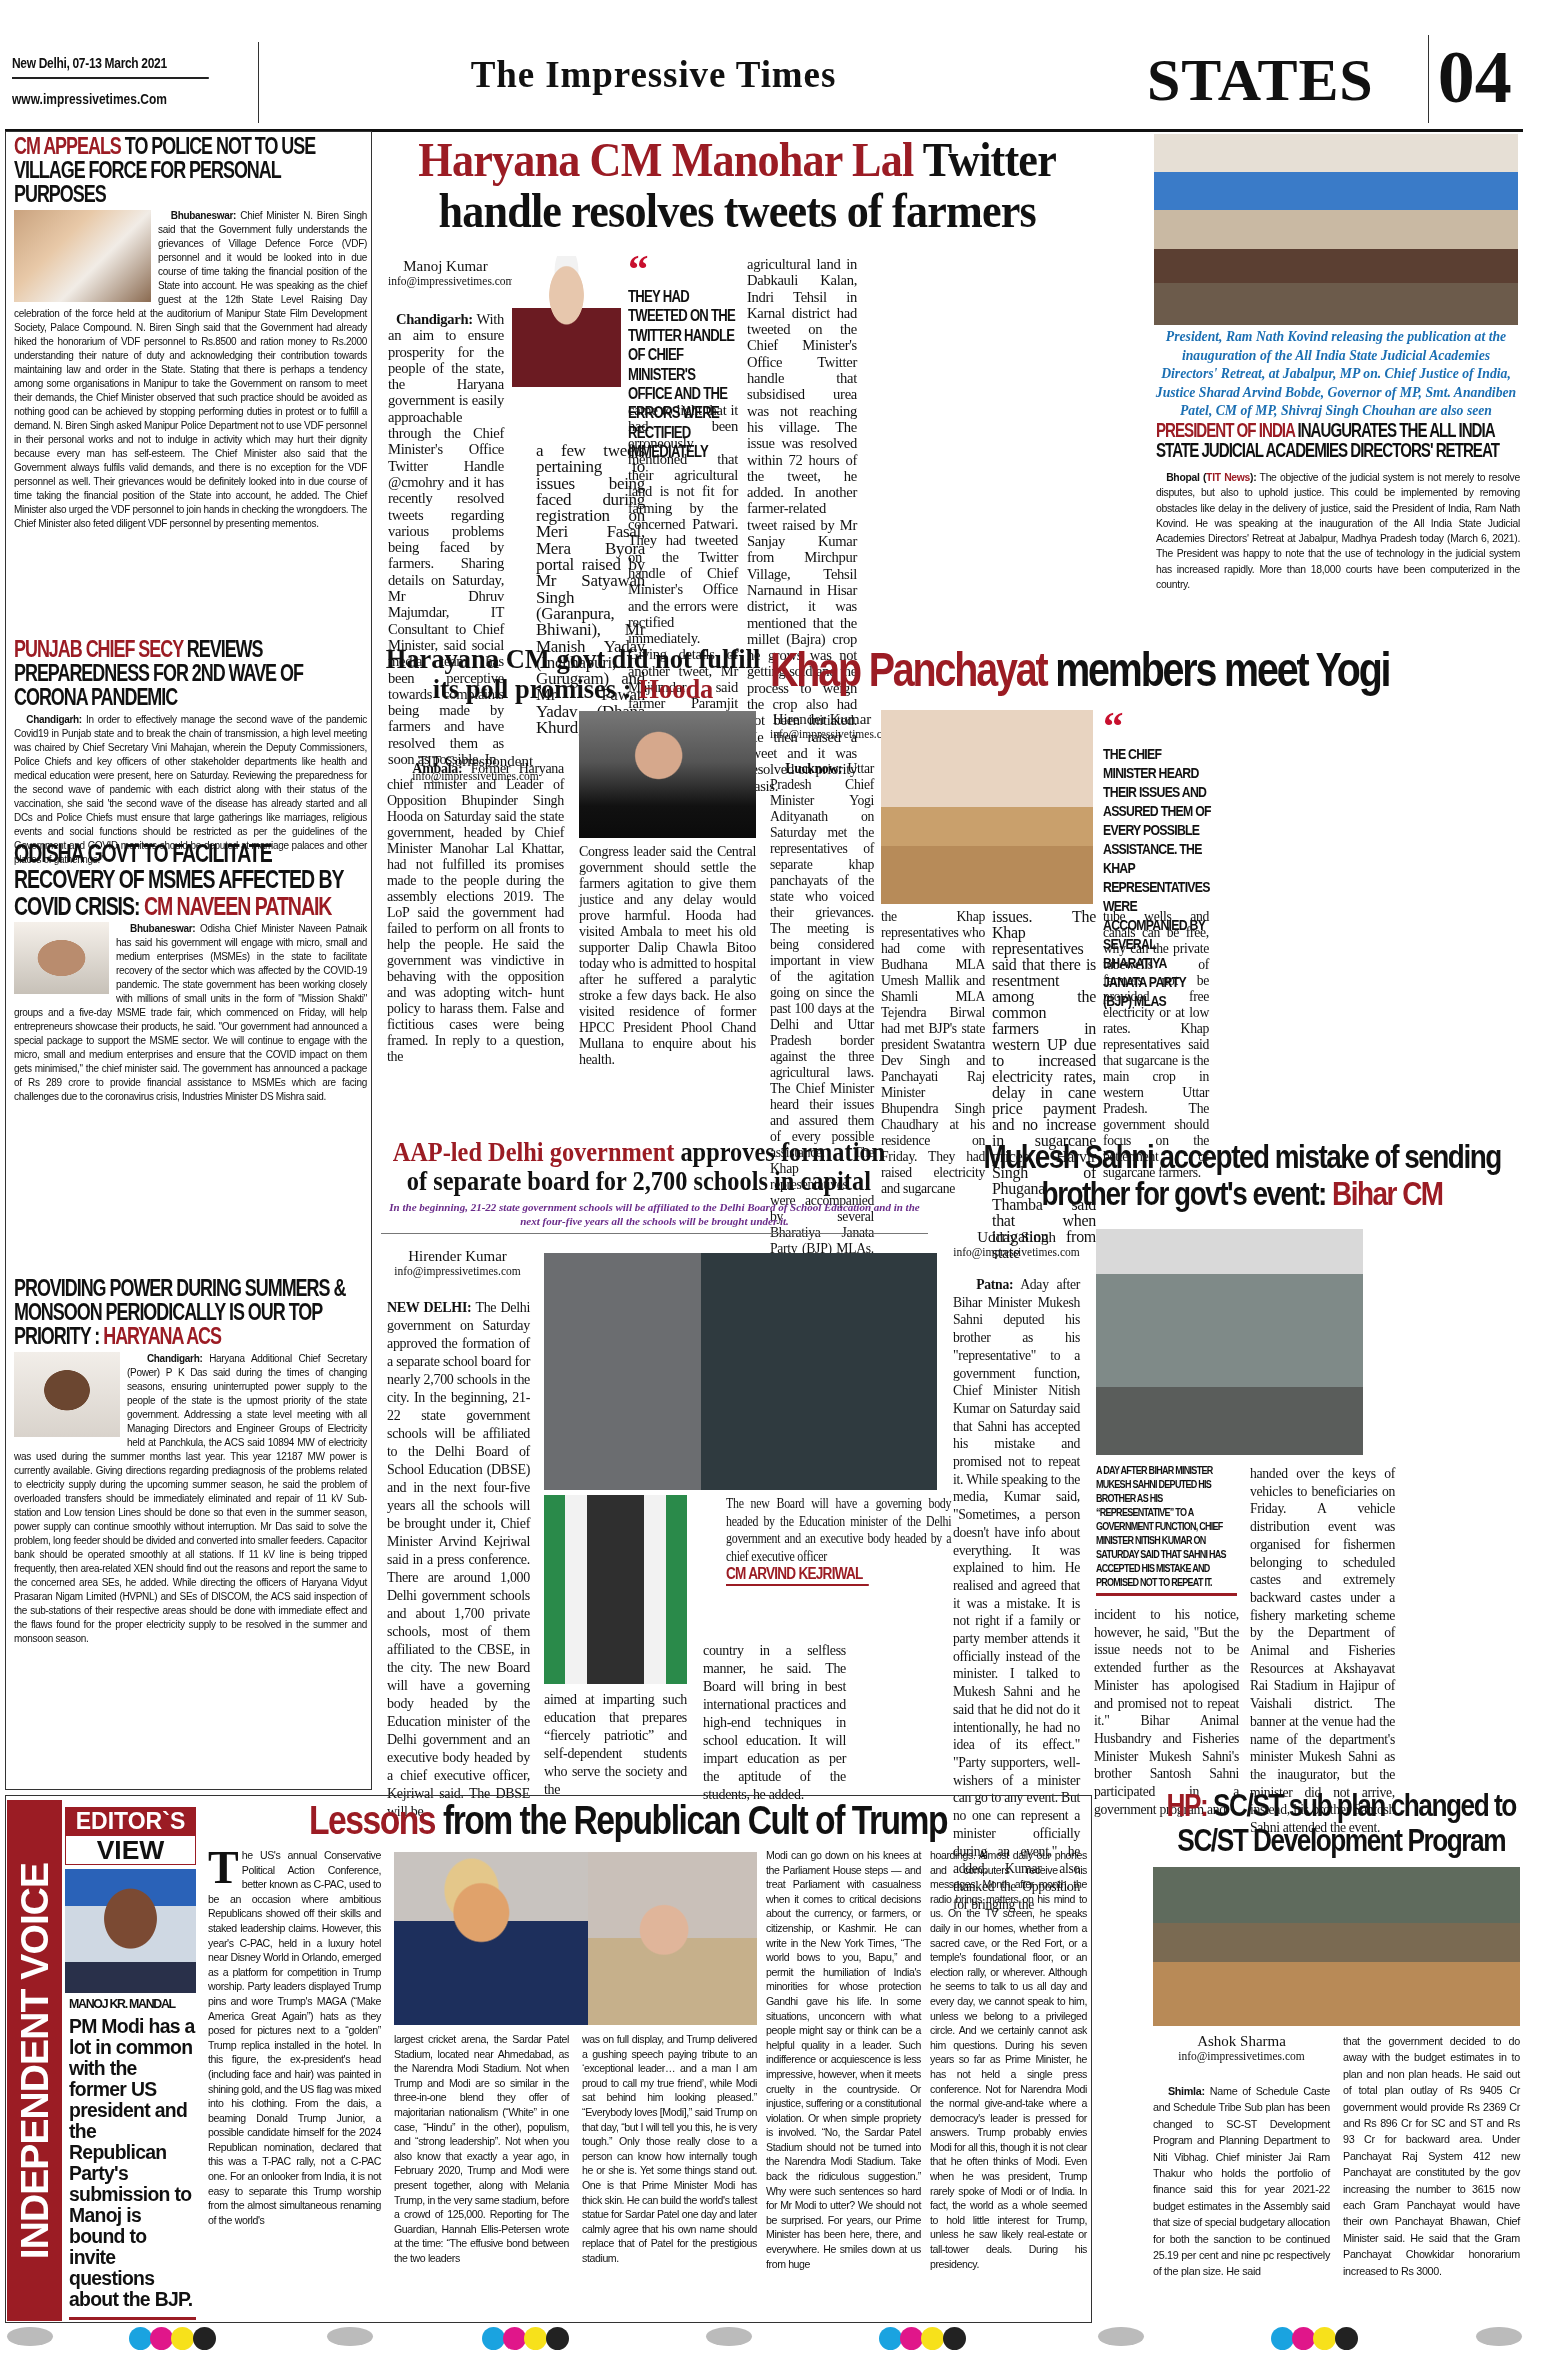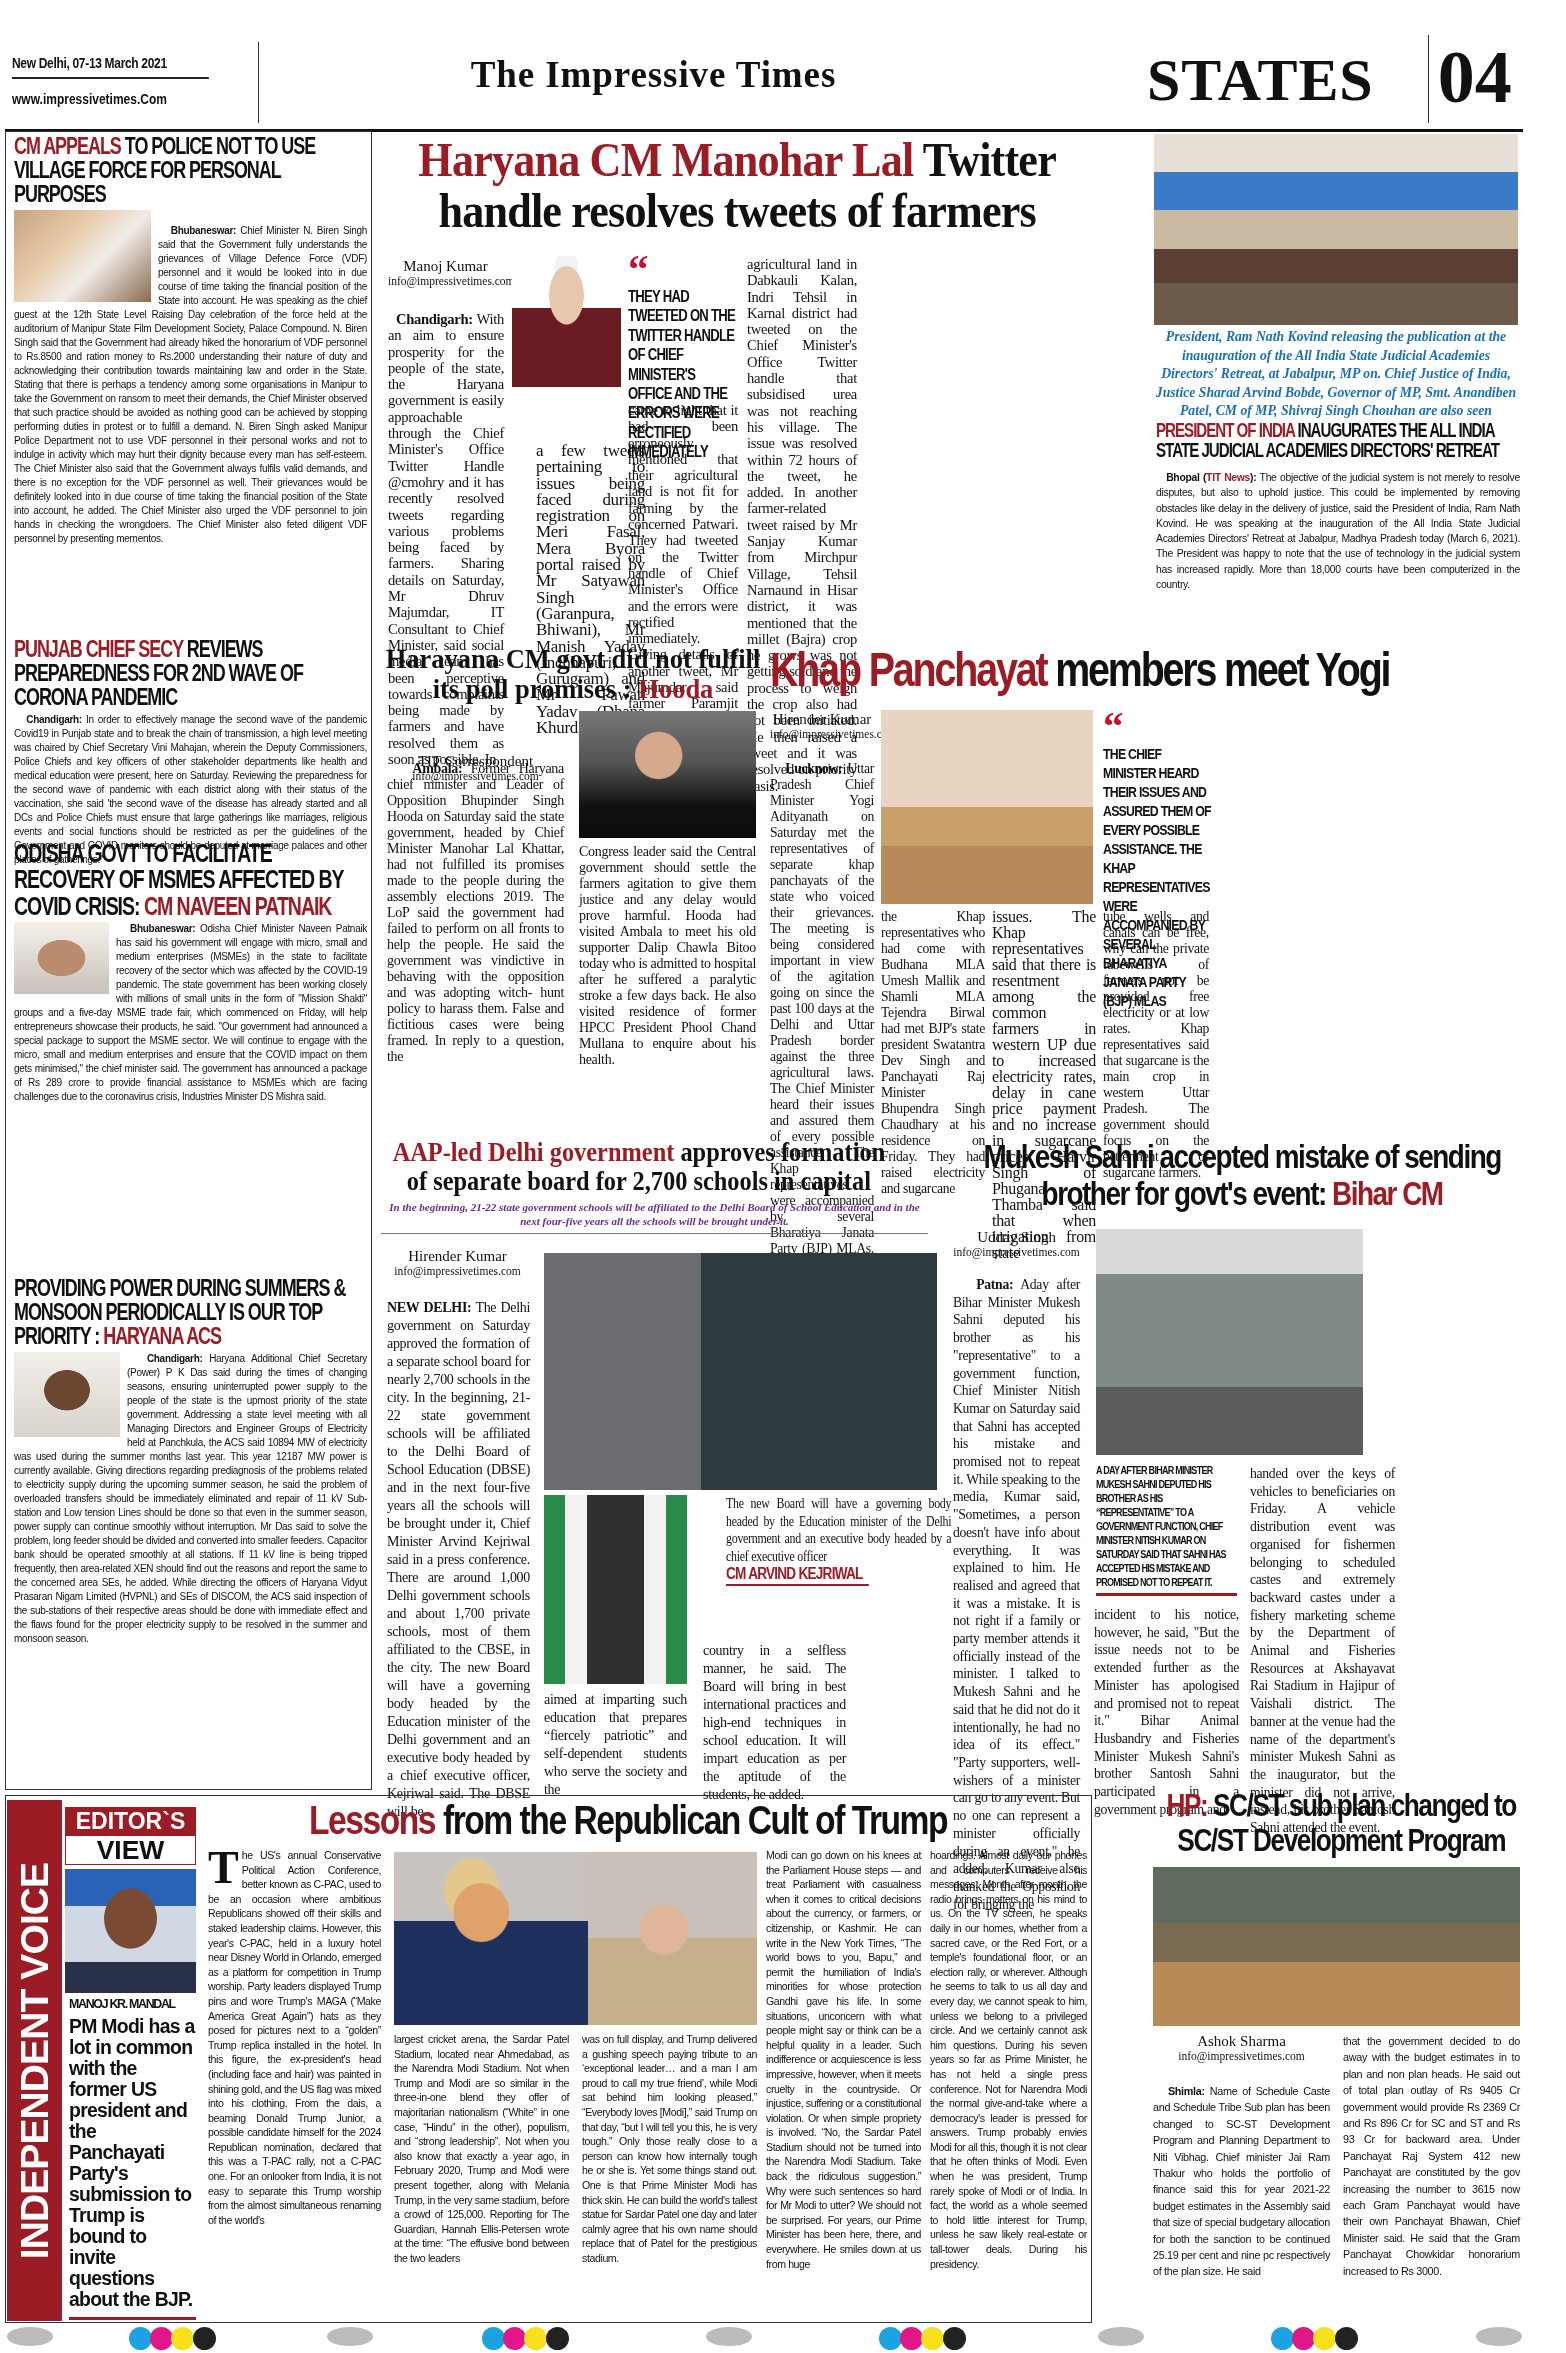--- a/index.html
+++ b/index.html
@@ -57,21 +57,21 @@
 <div class="abs pagenum">04</div>
 <div class="abs rule"></div>
 
 <div class="abs box" style="left:5.3px;top:131px;width:367px;height:1659px"></div>
 
 <div class="abs" style="left:14px;top:134px;width:353px">
   <div class="hd-sans" style="font-size:23px;transform:scaleX(.78);transform-origin:left;width:459px">
     <span class="red">CM APPEALS</span> <span>TO POLICE NOT TO USE VILLAGE FORCE FOR PERSONAL PURPOSES</span>
   </div>
   <div class="photo ph-cm" style="float:left;width:137px;height:92px;margin:3.5px 7px 1.8px 0"></div>
-  <div class="body-sans" style="margin-top:18px">
+  <div class="body-sans" style="margin-top:3px">
     &nbsp;&nbsp;&nbsp;<span class="dateline">Bhubaneswar:</span> <span>Chief Minister N. Biren Singh said that the Government fully understands the grievances of Village Defence Force (VDF) personnel and it would be looked into in due course of time taking the financial position of the State into account. He was speaking as the chief guest at the 12th State Level Raising Day celebration of the force held at the auditorium of Manipur State Film Development Society, Palace Compound. N. Biren Singh said that the Government had already hiked the honorarium of VDF personnel to Rs.8500 and ration money to Rs.2000 understanding their nature of duty and acknowledging their contribution towards maintaining law and order in the State. Stating that there is perhaps a tendency among some organisations in Manipur to take the Government on ransom to meet their demands, the Chief Minister observed that such practice should be avoided as nothing good can be achieved by stopping performing duties in protest or to fulfill a demand. N. Biren Singh asked Manipur Police Department not to use VDF personnel in their personal works and not to indulge in activity which may hurt their dignity because every man has self-esteem. The Chief Minister also said that the Government always fulfils valid demands, and there is no exception for the VDF personnel as well. Their grievances would be definitely looked into in due course of time taking the financial position of the State into account, he added. The Chief Minister also urged the VDF personnel to join hands in checking the wrongdoers. The Chief Minister also feted diligent VDF personnel by presenting mementos.</span>
   </div>
 </div>
 
 <div class="abs" style="left:14px;top:637px;width:353px">
   <div class="hd-sans" style="font-size:23px;transform:scaleX(.78);transform-origin:left;width:459px">
     <span class="red">PUNJAB CHIEF SECY</span> <span>REVIEWS PREPAREDNESS FOR 2ND WAVE OF CORONA PANDEMIC</span>
   </div>
   <div class="body-sans" style="margin-top:3.5px">
     &nbsp;&nbsp;&nbsp;<span class="dateline">Chandigarh:</span> <span>In order to effectively manage the second wave of the pandemic Covid19 in Punjab state and to break the chain of transmission, a high level meeting was chaired by Chief Secretary Vini Mahajan, wherein the Deputy Commissioners, Police Chiefs and key officers of other stakeholder departments like health and medical education were present, here on Saturday. Reviewing the preparedness for the second wave of pandemic with each district along with their status of the vaccination, she said 'the second wave of the disease has already started and all DCs and Police Chiefs must ensure that large gatherings like marriages, religious events and social functions should be restricted as per the guidelines of the Government and COVID monitors should be deputed at marriage palaces and other places of gatherings."</span>
@@ -198,21 +198,21 @@
 <div class="abs box" style="left:5.3px;top:1795px;width:1087px;height:528px"></div>
 <div class="abs" style="left:7px;top:1800px;width:55px;height:521px;background:#9b1c24">
   <div style="position:absolute;left:50%;top:50%;transform:translate(-50%,-50%) rotate(-90deg);white-space:nowrap;color:#fff;font:bold 39px 'Liberation Sans',sans-serif;letter-spacing:-0.9px">INDEPENDENT VOICE</div>
 </div>
 <div class="abs" style="left:65px;top:1807px;width:131px">
   <div style="background:#9b1c24;color:#fff;text-align:center;font:bold 23px 'Liberation Sans',sans-serif;height:28px;line-height:28px">EDITOR`S</div>
   <div style="border:1.8px solid #9b1c24;text-align:center;font:bold 26.5px 'Liberation Sans',sans-serif;height:30px;line-height:28px">VIEW</div>
 </div>
 <div class="abs photo ph-mandal" style="left:65px;top:1869px;width:131px;height:124px"></div>
 <div class="abs hd-sans" style="left:69px;top:1998px;font-size:12.4px">MANOJ KR. MANDAL</div>
-<div class="abs hd-sans" style="left:69px;top:2016px;width:127px;font-size:19.4px;line-height:21px;letter-spacing:-0.7px;border-bottom:3.5px solid #9b1c24;padding-bottom:7px">PM Modi has a lot in common with the former US president and the Panchayati Party's submission to Trump is bound to invite questions about the BJP.</div>
+<div class="abs hd-sans" style="left:69px;top:2016px;width:127px;font-size:19.4px;line-height:21px;letter-spacing:-0.7px;border-bottom:3.5px solid #9b1c24;padding-bottom:7px">PM Modi has a lot in common with the former US president and the Republican Party's submission to Manoj is bound to invite questions about the BJP.</div>
 
 <div class="abs" style="left:309px;top:1797px;width:777px;font:bold 41px 'Liberation Sans',sans-serif;letter-spacing:-1.8px;transform:scaleX(.82);transform-origin:left;white-space:nowrap">
   <span class="red">Lessons</span> <span>from the Republican Cult of Trump</span>
 </div>
 <div class="abs body-narrow" style="left:208px;top:1848px;width:173px">
   <span style="float:left;font:bold 46px 'Liberation Serif',serif;line-height:39px;margin-right:3.5px">T</span><span>he US's annual Conservative Political Action Conference, better known as C-PAC, used to be an occasion where ambitious Republicans showed off their skills and staked leadership claims. However, this year's C-PAC, held in a luxury hotel near Disney World in Orlando, emerged as a platform for competition in Trump worship. Party leaders displayed Trump pins and wore Trump's MAGA (“Make America Great Again”) hats as they posed for pictures next to a “golden” Trump replica installed in the hotel. In this figure, the ex-president's head (including face and hair) was painted in shining gold, and the US flag was mixed into his clothing. From the dais, a beaming Donald Trump Junior, a possible candidate himself for the 2024 Republican nomination, declared that this was a T-PAC rally, not a C-PAC one. For an onlooker from India, it is not easy to separate this Trump worship from the almost simultaneous renaming of the world's</span>
 </div>
 <div class="abs photo ph-trump" style="left:394px;top:1852px;width:194px;height:173px"></div>
 <div class="abs photo ph-modi" style="left:588px;top:1852px;width:169px;height:173px"></div>
 <div class="abs body-narrow" style="left:394px;top:2032px;width:175px">largest cricket arena, the Sardar Patel Stadium, located near Ahmedabad, as the Narendra Modi Stadium. Not when Trump and Modi are so similar in the three-in-one blend they offer of majoritarian nationalism (“White” in one case, “Hindu” in the other), populism, and “strong leadership”. Not when you also know that exactly a year ago, in February 2020, Trump and Modi were present together, along with Melania Trump, in the very same stadium, before a crowd of 125,000. Reporting for The Guardian, Hannah Ellis-Petersen wrote at the time: “The effusive bond between the two leaders</div>

